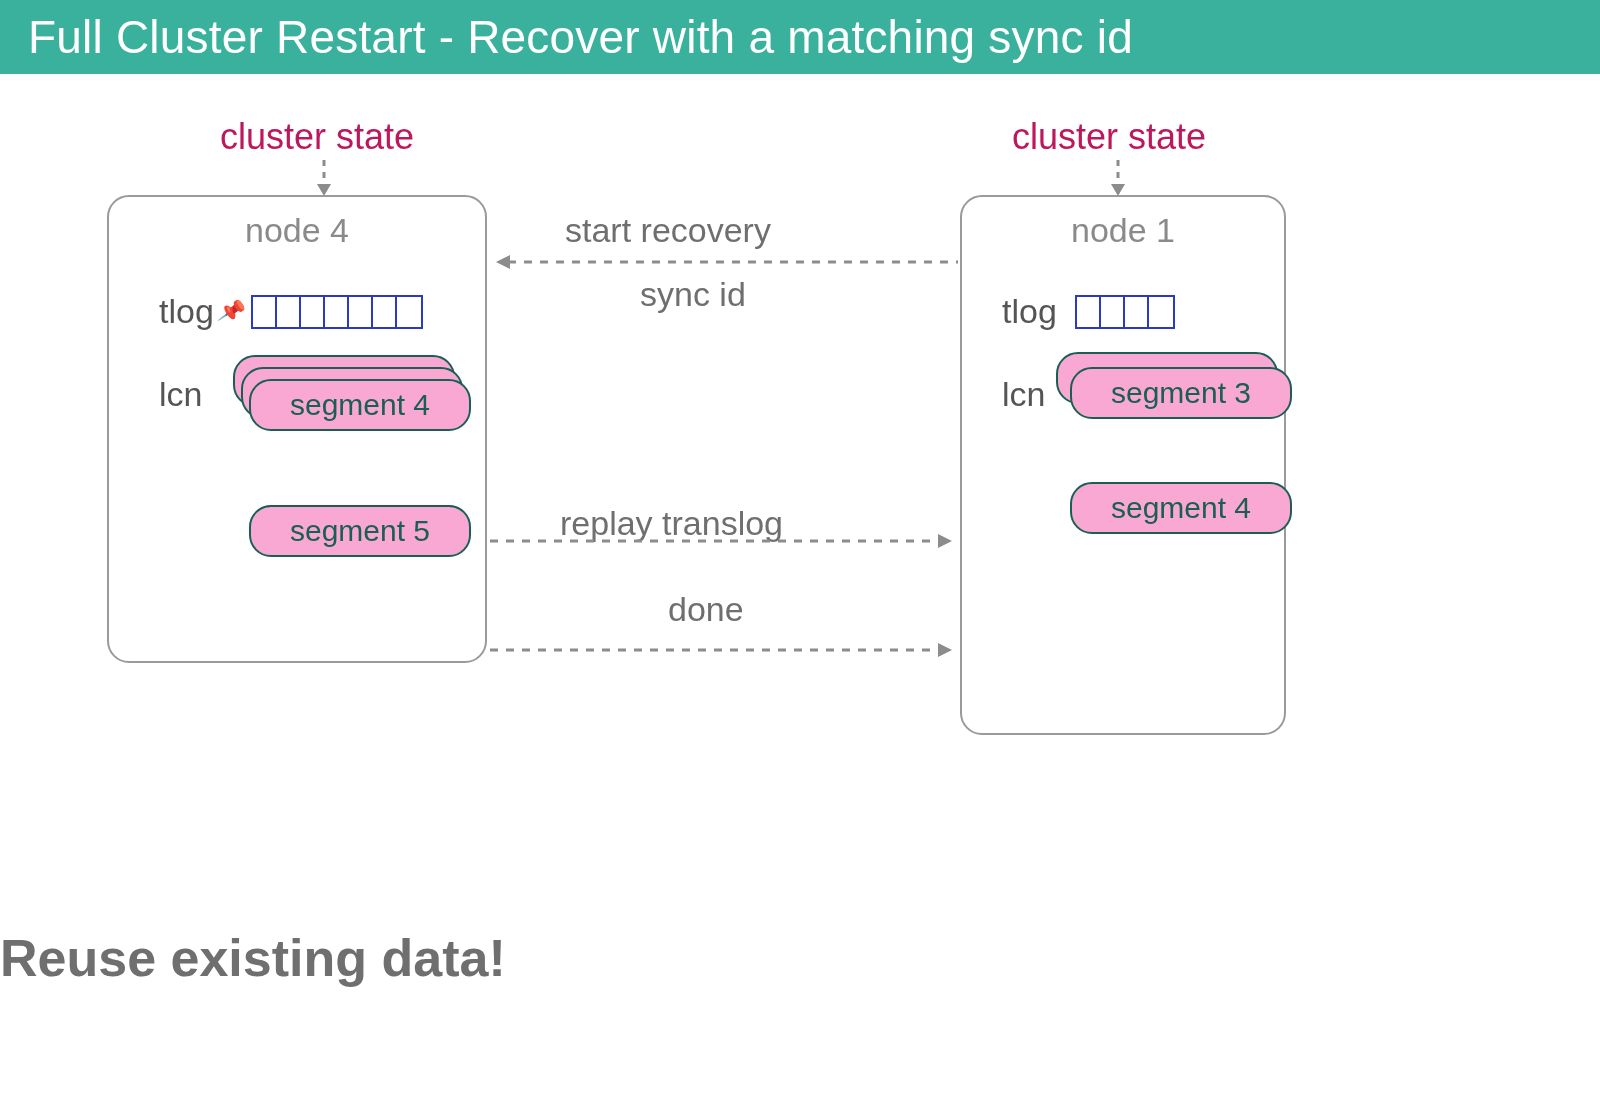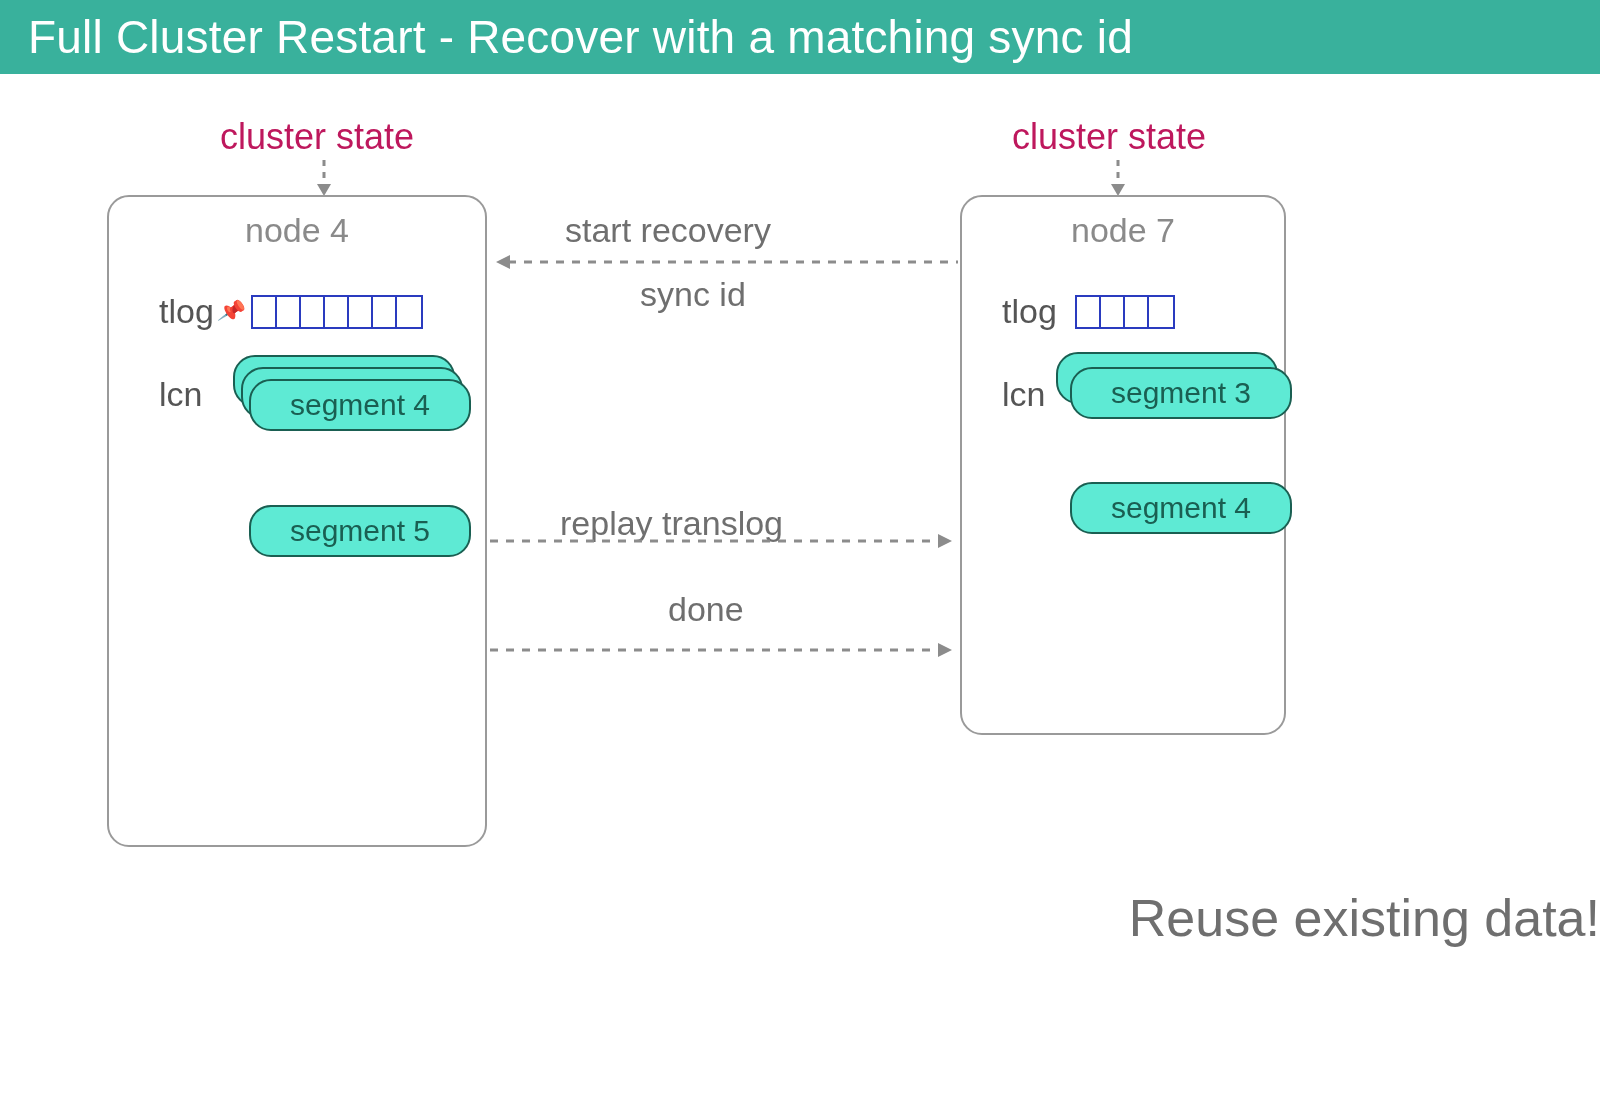--- a/index.html
+++ b/index.html
@@ -16,21 +16,21 @@
   .cs-right { left: 1012px; top: 116px; }
 
   .vshort-arrow { position:absolute; width:20px; }
   .va-left { left: 314px; top: 160px; }
   .va-right { left: 1108px; top: 160px; }
 
   .node-box {
     position: absolute; border: 2.5px solid #9a9a9a; border-radius: 22px;
     background: #fff;
   }
-  .node4 { left: 107px; top: 195px; width: 380px; height: 652px; }
+  .node4 { left: 107px; top: 195px; width: 380px; height: 468px; }
   .node1 { left: 960px; top: 195px; width: 326px; height: 540px; }
 
   .node-label { text-align: center; font-size: 34px; color: #8a8a8a; margin-top: 14px; }
 
   .row { position: absolute; display: flex; align-items: center; margin-left: 18px; }
   .label { font-size: 34px; color: #555; }
 
   .tlog4 { left: 32px; top: 95px; }
   .lcn4  { left: 32px; top: 178px; }
   .tlog1 { left: 22px; top: 95px; }
@@ -40,43 +40,43 @@
 
   .cells {
     display: inline-flex; border: 2px solid #2a3bbf; height: 34px; border-radius: 0;
   }
   .cells span { width: 24px; height: 100%; border-right: 2px solid #2a3bbf; }
   .cells span:last-child { border-right: none; }
 
   .seg {
     position: absolute; border: 2.5px solid #1a5f52; color: #1a5f52; border-radius: 22px;
     font-size: 30px; display: flex; align-items: center; justify-content: center;
-    background: #5eead4; height: 52px;
+    background: #f9a8d4; height: 52px;
   }
 
   .n4-stack3 { left: 124px; top: 158px; width: 222px; height: 52px; }
   .n4-stack2 { left: 132px; top: 170px; width: 222px; height: 52px; }
   .n4-seg4 { left: 140px; top: 182px; width: 222px; }
   .n4-seg5 { left: 140px; top: 308px; width: 222px; }
 
   .n1-stack2 { left: 94px; top: 155px; width: 222px; height: 52px; }
   .n1-seg3 { left: 108px; top: 170px; width: 222px; }
   .n1-seg4 { left: 108px; top: 285px; width: 222px; }
 
   .flow-label { position: absolute; font-size: 34px; color: #6f6f6f; }
   .fl-start  { left: 565px; top: 211px; }
   .fl-sync   { left: 640px; top: 275px; }
   .fl-trans  { left: 560px; top: 484px; margin-top: 20px; }
   .fl-done   { left: 668px; top: 590px; text-align: right; }
 
   .dashed { position:absolute; }
 
   .footer {
-    position: absolute; width: 1600px; text-align: right; top: 888px;
-    font-size: 52px; color: #6f6f6f; font-weight: 400;
+    position: absolute; width: 1600px; text-align: left; top: 928px;
+    font-size: 52px; color: #6f6f6f; font-weight: 700;
   }
 </style>
 </head>
 <body>
 
 <div class="stage">
 
   <div class="title-bar">
     <span>Full Cluster Restart - Recover with a matching sync id</span>
   </div>
@@ -114,21 +114,21 @@
       <span class="label">lcn</span>
     </div>
 
     <div class="seg n4-stack3"></div>
     <div class="seg n4-stack2"></div>
     <div class="seg n4-seg4">segment 4</div>
     <div class="seg n4-seg5">segment 5</div>
   </div>
 
   <div class="node-box node1">
-    <div class="node-label">node 7</div>
+    <div class="node-label">node 1</div>
 
     <div class="row tlog1">
       <span class="label">tlog</span>
       <span style="width:18px"></span>
       <span class="cells">
           <span></span>
           <span></span>
           <span></span>
           <span></span>
         </span>

